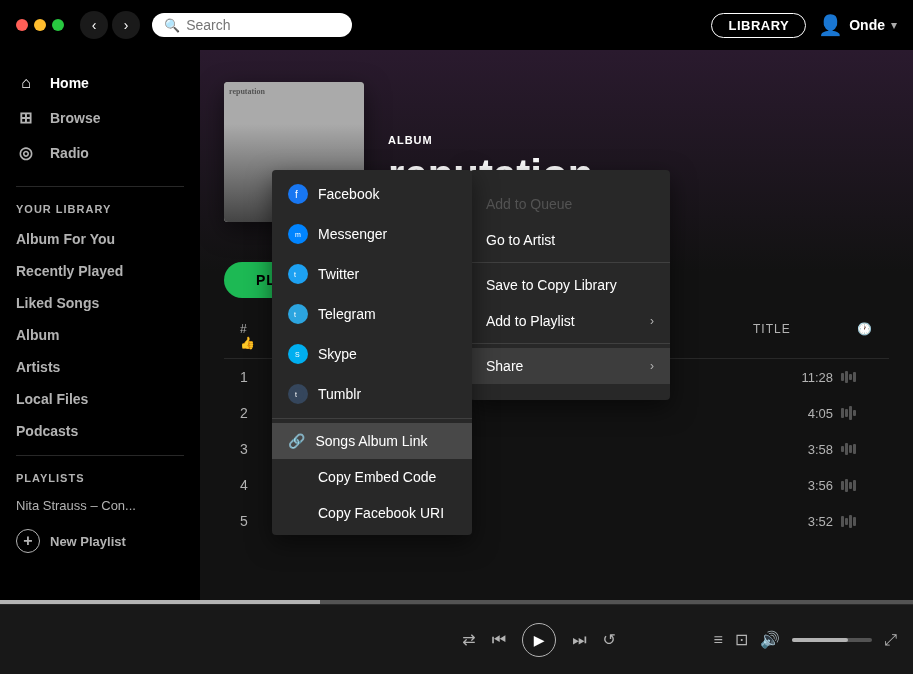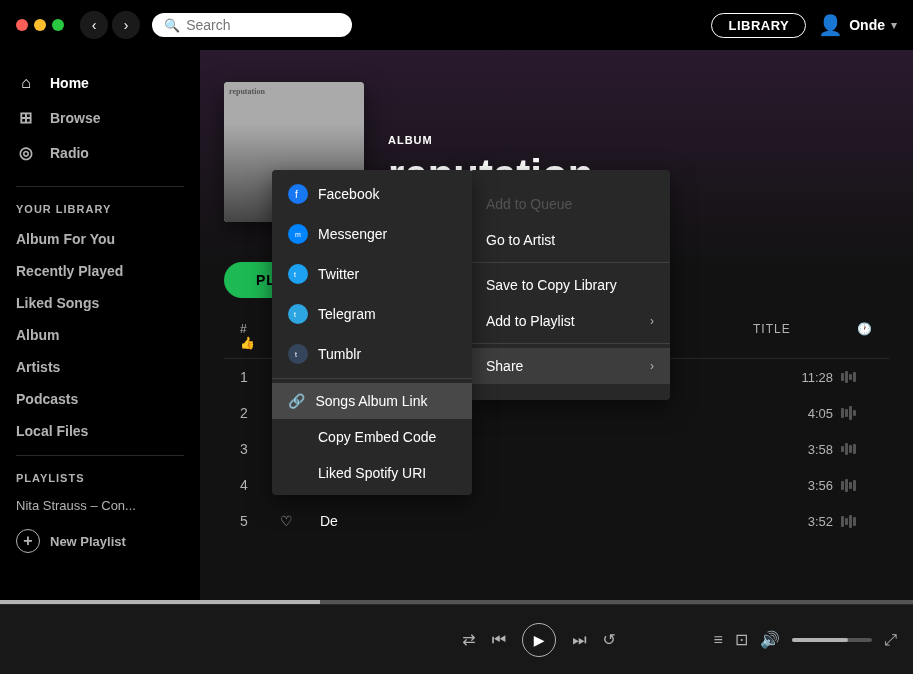--- a/index.html
+++ b/index.html
@@ -493,24 +493,24 @@
     <div class="sidebar-item">
       <span>Liked Songs</span>
     </div>
     <div class="sidebar-item">
       <span>Album</span>
     </div>
     <div class="sidebar-item">
       <span>Artists</span>
     </div>
     <div class="sidebar-item">
+      <span>Local Files</span>
+    </div>
+    <div class="sidebar-item">
       <span>Podcasts</span>
-    </div>
-    <div class="sidebar-item">
-      <span>Local Files</span>
     </div>
     <hr class="sidebar-divider">
     <div class="section-label">PLAYLISTS</div>
     <div class="sidebar-playlist">Nita Strauss – Con...</div>
     <div class="new-playlist-btn">
       <div class="new-playlist-icon">+</div>
       <span>New Playlist</span>
     </div>
   </div>
 
@@ -670,38 +670,47 @@
         <div class="share-item">
           <div class="share-icon telegram-icon">
             <svg width="12" height="12" viewBox="0 0 12 12">
                 <rect width="12" height="12" rx="6" fill="#2ca5e0"></rect>
                 <text x="2" y="9" font-size="7" fill="white" font-family="Arial">t</text>
               </svg>
           </div>
           <span>Telegram</span>
         </div>
         <div class="share-item">
+          <div class="share-icon skype-icon">
+            <svg width="12" height="12" viewBox="0 0 12 12">
+                <rect width="12" height="12" rx="6" fill="#00aff0"></rect>
+                <text x="3" y="9" font-size="7" fill="white" font-family="Arial">S</text>
+              </svg>
+          </div>
+          <span>Skype</span>
+        </div>
+        <div class="share-item">
           <div class="share-icon tumblr-icon">
             <svg width="12" height="12" viewBox="0 0 12 12">
                 <rect width="12" height="12" rx="6" fill="#35465c"></rect>
                 <text x="3" y="9" font-size="7" fill="white" font-family="Arial">t</text>
               </svg>
           </div>
           <span>Tumblr</span>
         </div>
         <hr class="share-separator">
         <div class="copy-link-item">
           <span class="link-icon">🔗</span>
           <span>Songs Album Link</span>
         </div>
         <div class="copy-text-item">
           <span>Copy Embed Code</span>
         </div>
         <div class="copy-text-item">
-          <span>Liked Spotify URI</span>
+          <span>Copy Facebook URI</span>
         </div>
       </div>
     </div>
 
   </div>
 </div>
 
 <div class="progress-bar-container">
   <div class="progress-fill"></div>
 </div>

